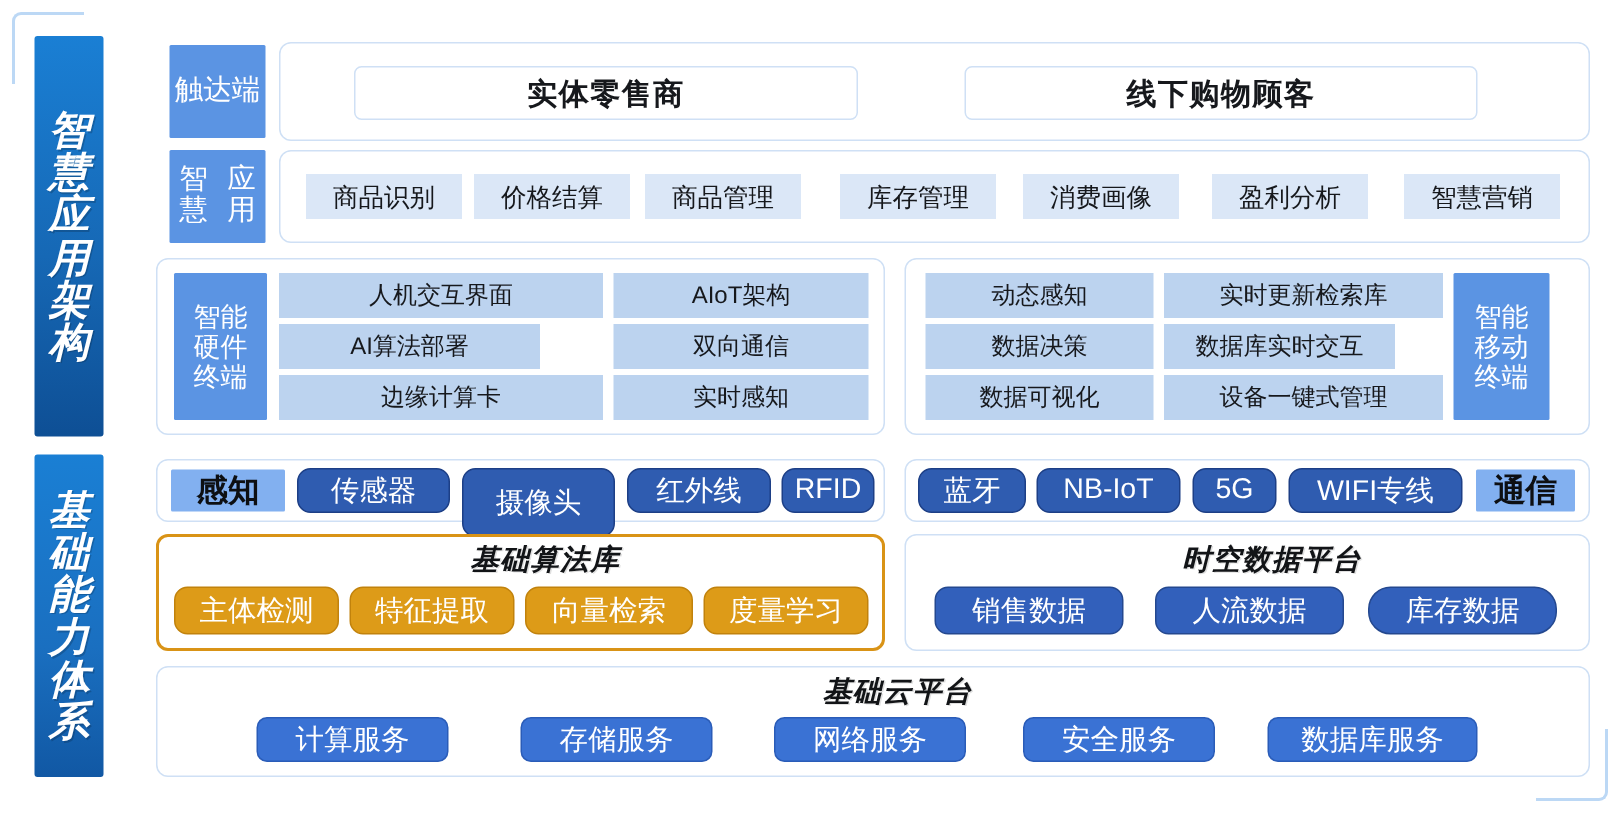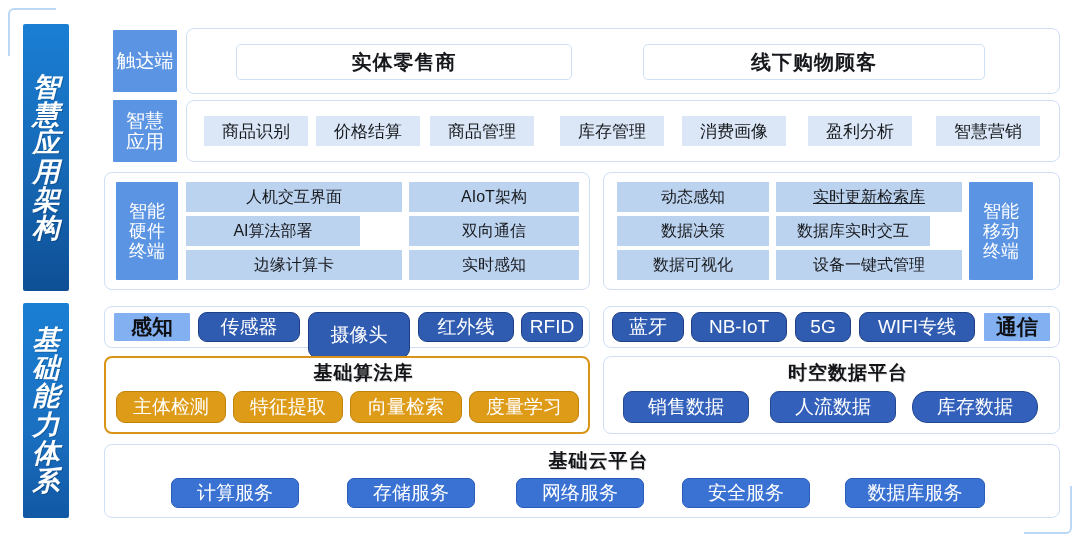--- a/index.html
+++ b/index.html
@@ -97,21 +97,21 @@
     background:#dd9b18;color:#ffffff;border:1px solid #c1820c;
     border-radius:9px;
     display:flex;align-items:center;justify-content:center;
     font-size:19px;
   }
 
   
   .sectitle{
     position:absolute;box-sizing:border-box;
     display:flex;align-items:center;justify-content:center;
-    color:#121417;font-weight:bold;font-size:19px;
+    color:#121417;font-weight:bold;font-style:italic;font-size:19px;
     letter-spacing:1px;
     text-shadow:1px 1px 0 rgba(0,0,0,0.12);
     padding-left:33px;
   }
 </style>
 </head>
 <body>
 
 <div id="root">
 
@@ -140,21 +140,21 @@
   </div>
 
   <div class="sidelabel" style="left: 113px; top: 30px; width: 64px; height: 62px; display: flex; flex-direction: row;">
       <div>触达</div>
       <div>端</div>
     </div>
   <div class="panel" style="left:186px;top:28px;width:874px;height:66px;"></div>
   <div class="bigchip" style="left:236px;top:44px;width:336px;height:36px;">实体零售商</div>
   <div class="bigchip" style="left:643px;top:44px;width:342px;height:36px;">线下购物顾客</div>
 
-  <div class="sidelabel" style="left: 113px; top: 100px; width: 64px; height: 62px; display: flex; flex-direction: column;">
+  <div class="sidelabel" style="left: 113px; top: 100px; width: 64px; height: 62px; display: flex; flex-direction: row; font-family: Liberation Mono, monospace;">
       <div>智慧</div>
       <div>应用</div>
     </div>
   <div class="panel" style="left:186px;top:100px;width:874px;height:62px;"></div>
   <div class="paletag" style="left:204px;top:116px;width:104px;height:30px;">商品识别</div>
   <div class="paletag" style="left:316px;top:116px;width:104px;height:30px;">价格结算</div>
   <div class="paletag" style="left:430px;top:116px;width:104px;height:30px;">商品管理</div>
   <div class="paletag" style="left:560px;top:116px;width:104px;height:30px;">库存管理</div>
   <div class="paletag" style="left:682px;top:116px;width:104px;height:30px;">消费画像</div>
   <div class="paletag" style="left:808px;top:116px;width:104px;height:30px;">盈利分析</div>
@@ -170,21 +170,21 @@
   <div class="cell" style="left:186px;top:216px;width:174px;height:30px;">AI算法部署</div>
   <div class="cell" style="left:186px;top:250px;width:216px;height:30px;">边缘计算卡</div>
   <div class="cell" style="left:409px;top:182px;width:170px;height:30px;">AIoT架构</div>
   <div class="cell" style="left:409px;top:216px;width:170px;height:30px;">双向通信</div>
   <div class="cell" style="left:409px;top:250px;width:170px;height:30px;">实时感知</div>
 
   <div class="panel" style="left:603px;top:172px;width:457px;height:118px;"></div>
   <div class="cell" style="left:617px;top:182px;width:152px;height:30px;">动态感知</div>
   <div class="cell" style="left:617px;top:216px;width:152px;height:30px;">数据决策</div>
   <div class="cell" style="left:617px;top:250px;width:152px;height:30px;">数据可视化</div>
-  <div class="cell" style="left:776px;top:182px;width:186px;height:30px;text-decoration:underline;">实时更新检索库</div>
+  <div class="cell" style="left:776px;top:182px;width:186px;height:30px;">实时更新检索库</div>
   <div class="cell" style="left:776px;top:216px;width:154px;height:30px;">数据库实时交互</div>
   <div class="cell" style="left:776px;top:250px;width:186px;height:30px;">设备一键式管理</div>
   <div class="sidelabel small" style="left: 969px; top: 182px; width: 64px; height: 98px; display: flex; flex-direction: column;">
       <div>智能</div>
       <div>移动</div>
       <div>终端</div>
     </div>
 
   <div class="panel" style="left:104px;top:306px;width:486px;height:42px;"></div>
   <div class="hichip" style="left:114px;top:313px;width:76px;height:28px;">感知</div>

